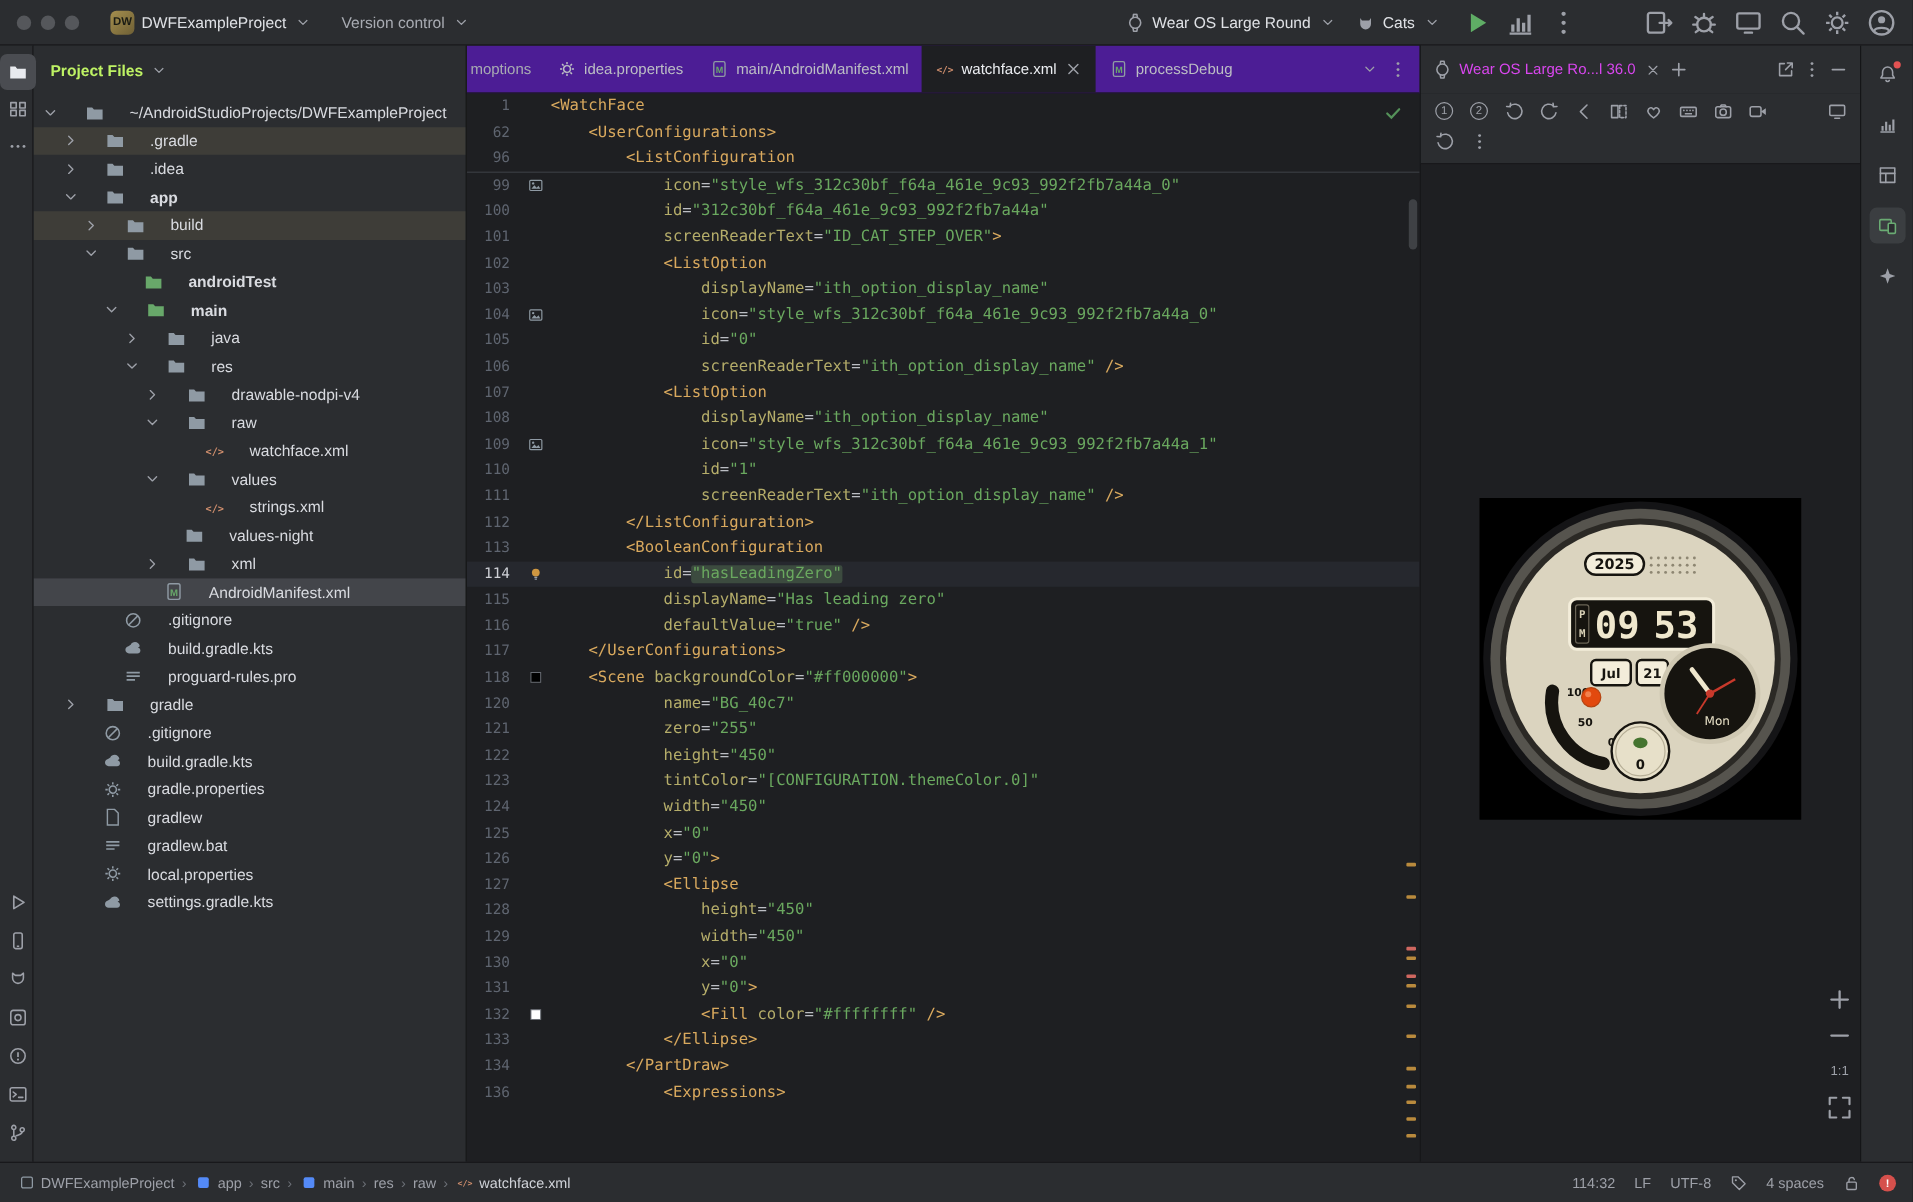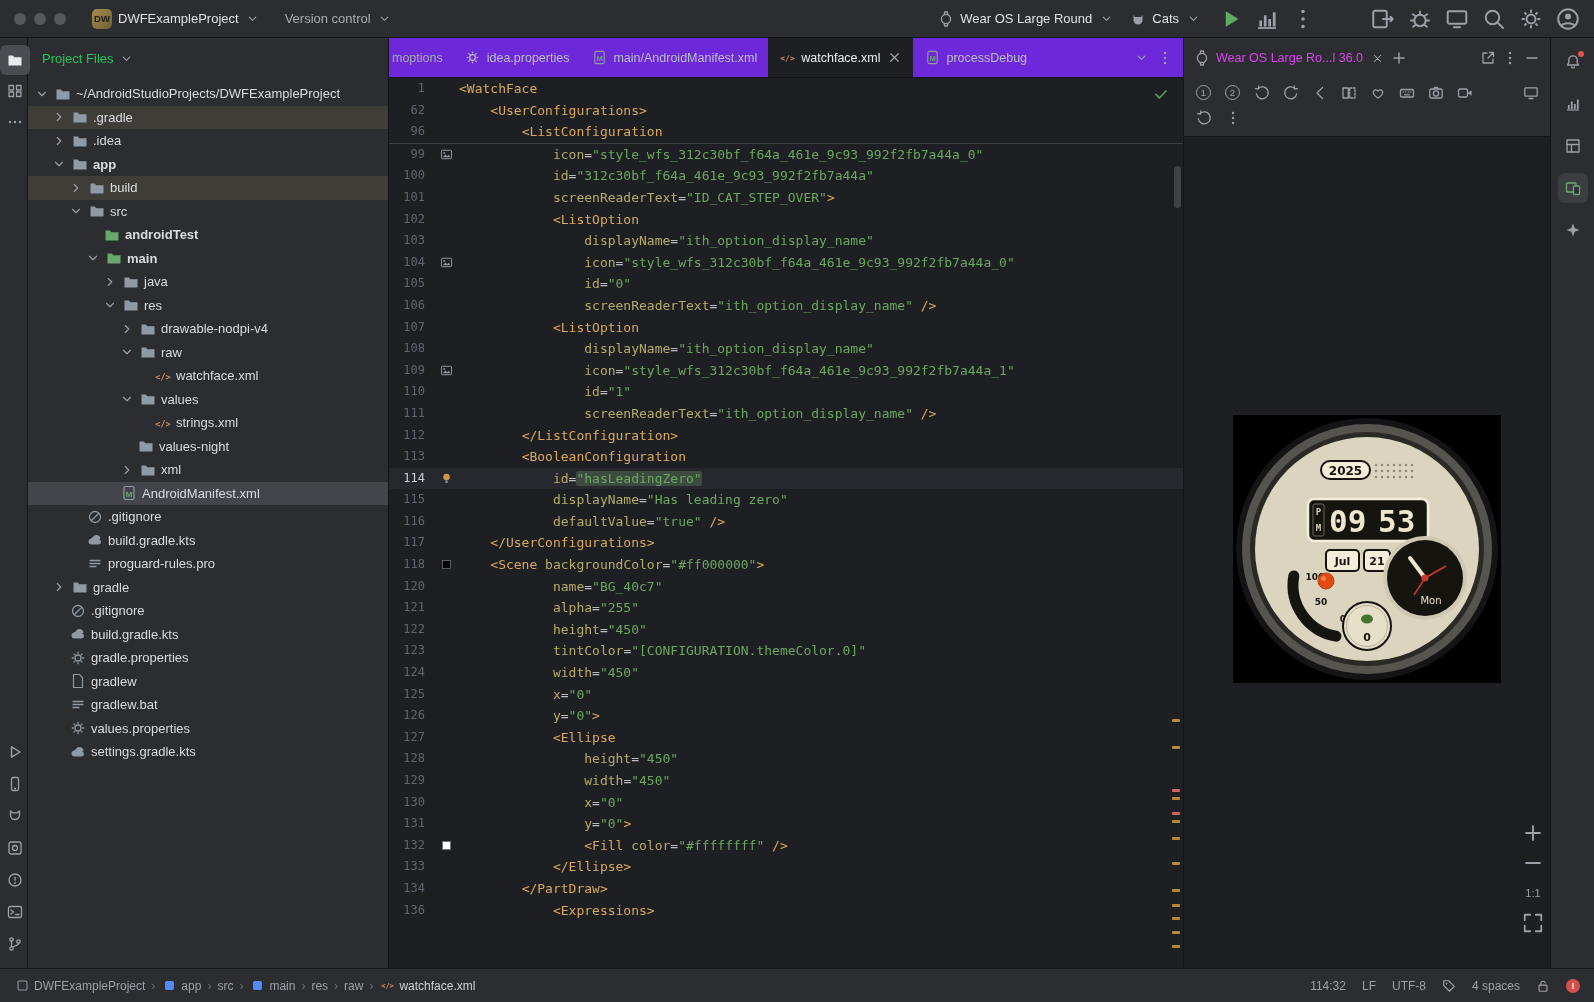--- a/index.html
+++ b/index.html
@@ -28,37 +28,37 @@
 .left-strip{width:28px;background:#2b2d30;border-right:1px solid #141517;display:flex;flex-direction:column;padding:6px 0 8px}
 .right-strip{width:44px;background:#2b2d30;border-left:1px solid #141517;display:flex;flex-direction:column;align-items:center;padding:8px 0;gap:10px}
 .sbtn{width:30px;height:30px;border-radius:6px;display:flex;align-items:center;justify-content:center;color:#9da0a8;margin:1px auto;position:relative}
 .sbtn.active{background:#4a4c51;color:#e8eaee}
 .sbtn.green{color:#6aab73;background:#3b3e41}
 .sbtn.badge::after{content:'';position:absolute;top:4px;right:4px;width:6px;height:6px;border-radius:50%;background:#e35252}
 .strip-bottom{margin-top:auto;display:flex;flex-direction:column}
 
 .project-panel{width:361px;background:#2b2d30;border-right:1px solid #141517;display:flex;flex-direction:column}
 .panel-header{height:40px;display:flex;align-items:center;padding:0 14px;gap:5px;flex:none}
-.ph-title{font-weight:400;color:#22c55e}
+.ph-title{font-weight:700;color:#bef264}
 .tree{padding-top:4px;overflow:hidden}
-.tree-row{height:23.5px;display:flex;align-items:center;gap:5px;white-space:nowrap;cursor:default}
+.tree-row{height:23.5px;display:flex;align-items:center;gap:21px;white-space:nowrap;cursor:default}
 .tree-row.sel{background:#43454a}
 .tree-row.hl{background:#3e3d38}
 .tlabel{color:#d9dbe0}
 .tree-row.bold .tlabel{font-weight:700}
 .chev{color:#9da0a8}
 .chev svg{width:14px;height:14px}
 .chev.open svg{transform:rotate(90deg)}
 .chev-sp{width:14px;flex:none;display:inline-block}
 .ict-folder{color:#8f9aa4}
 .ict-folder-green{color:#68a86a}
 .ict-gradle{color:#8f9aa4}.ict-gear{color:#8f9aa4}.ict-ignore{color:#8f9aa4}.ict-text{color:#8f9aa4}.ict-file{color:#8f9aa4}.ict-module{color:#8f9aa4}
 
 .editor-col{flex:1;background:#1e1f22;position:relative;overflow:hidden;display:flex;flex-direction:column}
-.tabbar{height:40px;background:#6d28d9;display:flex;align-items:stretch;border-bottom:1px solid #141517;flex:none}
+.tabbar{height:40px;background:#4c1d95;display:flex;align-items:stretch;border-bottom:1px solid #141517;flex:none}
 .tab{display:flex;align-items:center;gap:6px;padding:0 11px;font-size:12.5px;color:#bcbec4;white-space:nowrap}
 .tab .ic svg{width:15px;height:15px}
 .tab.active{background:#1e1f22;color:#eceef2}
 .tab.clip{padding-left:3px;color:#a8abb2}
 .tab-close{color:#9da0a8}
 .tab-close svg{width:13px;height:13px}
 .tabbar-controls{margin-left:auto;display:flex;align-items:center;gap:8px;padding-right:10px;color:#9da0a8}
 .sticky{flex:none;border-bottom:1px solid #3a3d42;background:#1e1f22}
 .code-body{flex:1;overflow:hidden}
 .code-row{display:flex;height:21.6px;line-height:21.6px;font-family:"DejaVu Sans Mono",monospace;font-size:13px}
@@ -628,21 +628,21 @@
           <span class="tlabel">gradlew.bat</span>
         </div>
         <div class="tree-row" style="padding-left:23px">
           <span class="chev-sp"></span>
           <span class="ic ict-gear">
             <svg viewBox="0 0 16 16">
               <path d="M8 1.8v2M8 12.2v2M1.8 8h2M12.2 8h2M3.6 3.6l1.4 1.4M11 11l1.4 1.4M12.4 3.6L11 5M5 11l-1.4 1.4" stroke="currentColor" stroke-width="1.3"></path>
               <circle cx="8" cy="8" r="3" fill="none" stroke="currentColor" stroke-width="1.3"></circle>
             </svg>
           </span>
-          <span class="tlabel">values.properties</span>
+          <span class="tlabel">local.properties</span>
         </div>
         <div class="tree-row" style="padding-left:23px">
           <span class="chev-sp"></span>
           <span class="ic ict-gradle">
             <svg viewBox="0 0 16 16">
               <path d="M13.5 6.5c-.3-2-2-3.5-4-3.5-1.6 0-3 .9-3.6 2.2L4 6.5c-1.4.3-2.5 1.5-2.5 3 0 1.7 1.3 3 3 3h7c1.4 0 2.5-1.1 2.5-2.5 0-1.2-.8-2.2-2-2.5z" fill="currentColor"></path>
             </svg>
           </span>
           <span class="tlabel">settings.gradle.kts</span>
         </div>
@@ -855,21 +855,21 @@
           <span class="ctext">    <span class="seg-t">&lt;Scene </span><span class="seg-a">backgroundColor</span><span class="seg-p">=</span><span class="seg-s">"#ff000000"</span><span class="seg-t">&gt;</span></span>
         </div>
         <div class="code-row">
           <span class="ln">120</span>
           <span class="gut"></span>
           <span class="ctext">            <span class="seg-a">name</span><span class="seg-p">=</span><span class="seg-s">"BG_40c7"</span></span>
         </div>
         <div class="code-row">
           <span class="ln">121</span>
           <span class="gut"></span>
-          <span class="ctext">            <span class="seg-a">alpha</span><span class="seg-p">=</span><span class="seg-s">"255"</span></span>
+          <span class="ctext">            <span class="seg-a">zero</span><span class="seg-p">=</span><span class="seg-s">"255"</span></span>
         </div>
         <div class="code-row">
           <span class="ln">122</span>
           <span class="gut"></span>
           <span class="ctext">            <span class="seg-a">height</span><span class="seg-p">=</span><span class="seg-s">"450"</span></span>
         </div>
         <div class="code-row">
           <span class="ln">123</span>
           <span class="gut"></span>
           <span class="ctext">            <span class="seg-a">tintColor</span><span class="seg-p">=</span><span class="seg-s">"[CONFIGURATION.themeColor.0]"</span></span>

